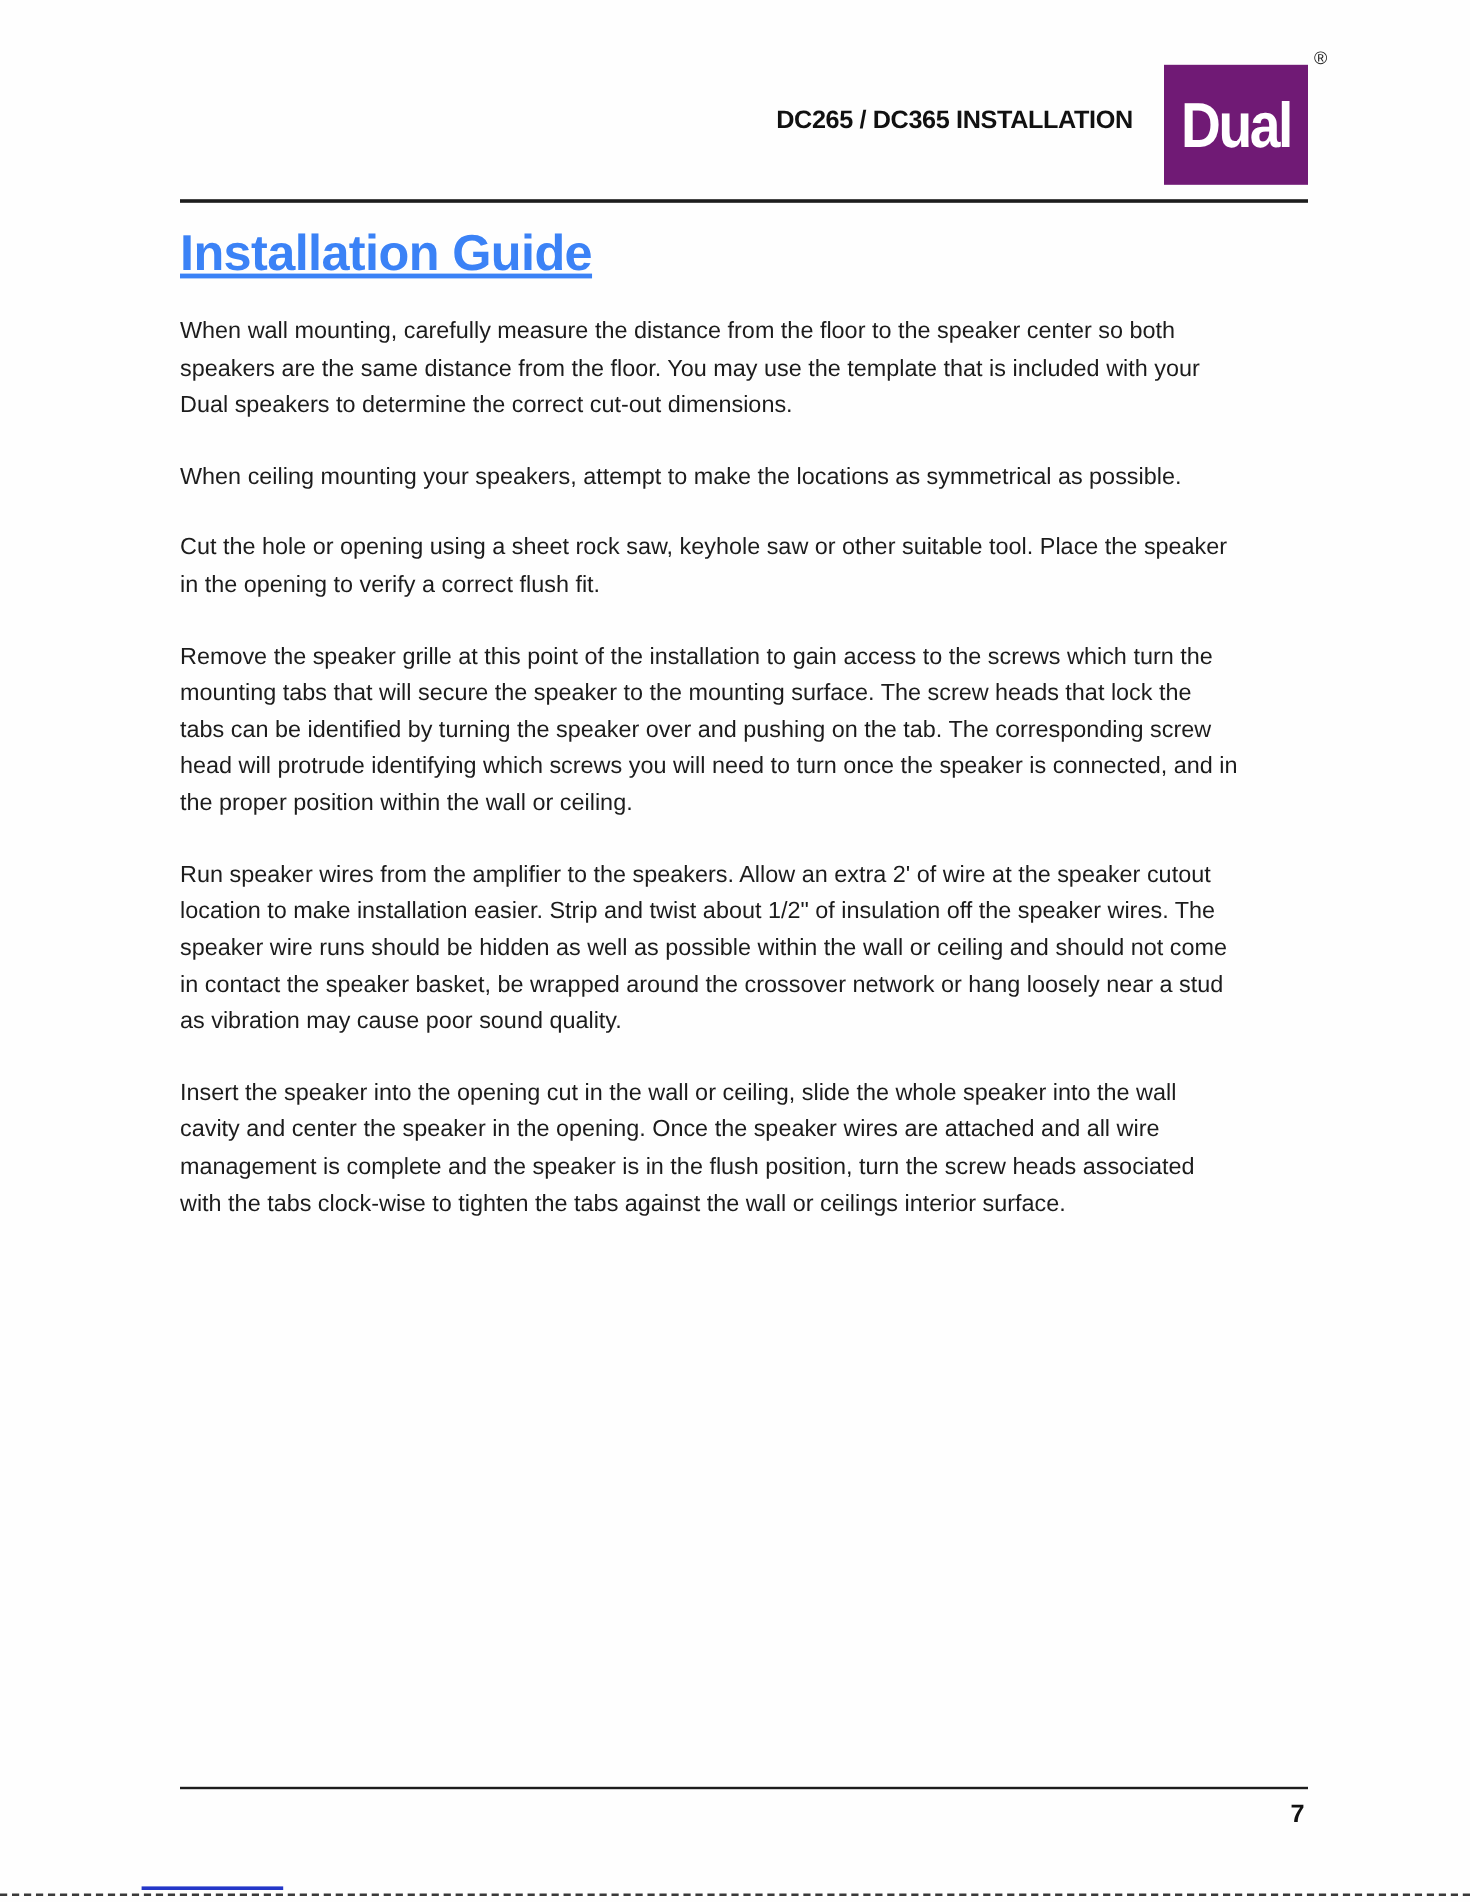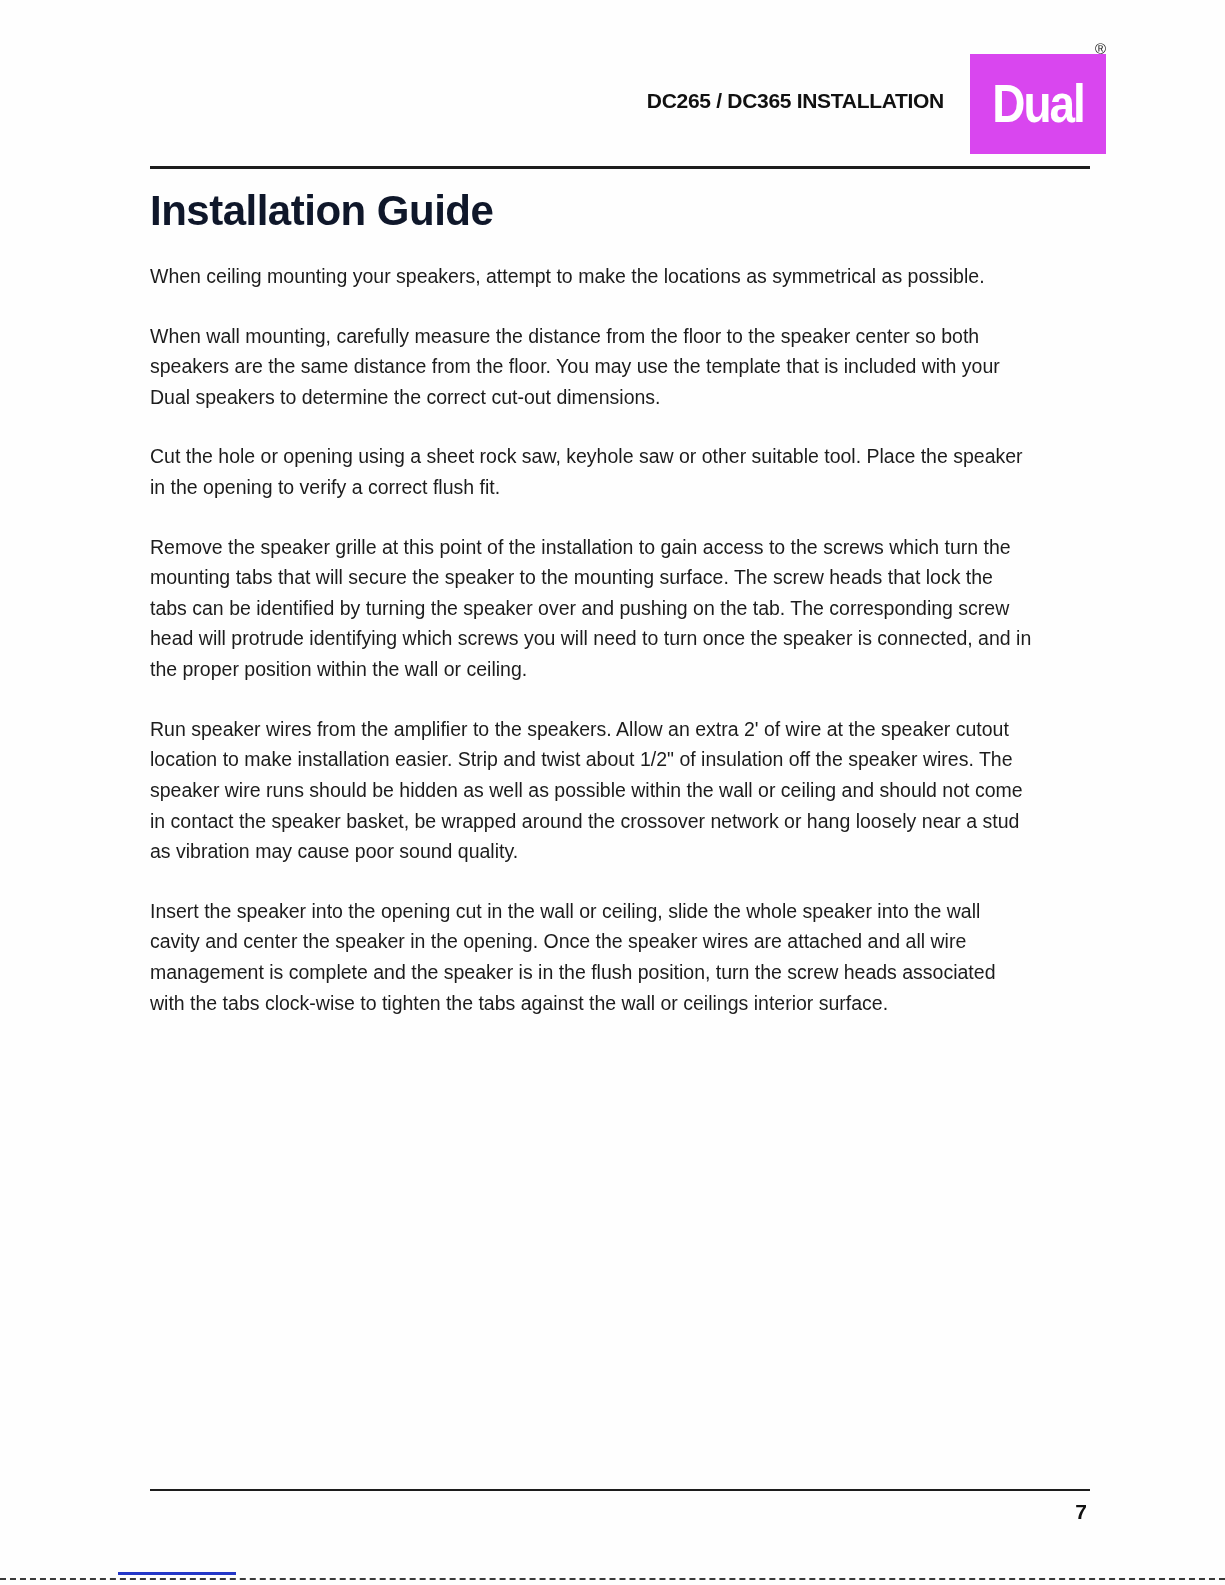--- a/index.html
+++ b/index.html
@@ -43,23 +43,23 @@
   }
 
   .logo-wrap {
     position: relative;
     width: 120px;
     height: 100px;
     flex: 0 0 auto;
   }
 
   .logo-box {
-    width: 136px;
+    width: 120px;
     height: 100px;
-    background: #d946ef;
+    background: #701a75;
     display: flex;
     align-items: center;
     justify-content: center;
   }
 
   .logo-text {
     color: #ffffff;
     font-size: 46px;
     font-weight: 700;
     letter-spacing: -2px;
@@ -78,22 +78,23 @@
     border: none;
     border-top: 3px solid #1d1d1d;
     margin-top: 10px;
   }
 
   
   .doc-title {
     font-size: 42px;
     font-weight: 700;
     letter-spacing: -0.5px;
-    color: #0f172a;
+    color: #3b82f6;
     margin: 18px 0 26px 0;
+    text-decoration: underline;
   }
 
   .paragraphs {
     max-width: 885px;
   }
 
   .paragraphs p {
     font-size: 19.5px;
     line-height: 1.57;
     margin-bottom: 29px;
@@ -150,22 +151,22 @@
         </div>
         <span class="registered-mark">®</span>
       </div>
     </div>
 
     <hr class="header-rule">
 
     <h1 class="doc-title">Installation Guide</h1>
 
     <div class="paragraphs">
+      <p>When wall mounting, carefully measure the distance from the floor to the speaker center so both speakers are the same distance from the floor. You may use the template that is included with your Dual speakers to determine the correct cut-out dimensions.</p>
       <p>When ceiling mounting your speakers, attempt to make the locations as symmetrical as possible.</p>
-      <p>When wall mounting, carefully measure the distance from the floor to the speaker center so both speakers are the same distance from the floor. You may use the template that is included with your Dual speakers to determine the correct cut-out dimensions.</p>
       <p>Cut the hole or opening using a sheet rock saw, keyhole saw or other suitable tool. Place the speaker in the opening to verify a correct flush fit.</p>
       <p>Remove the speaker grille at this point of the installation to gain access to the screws which turn the mounting tabs that will secure the speaker to the mounting surface.  The screw heads that lock the tabs can be identified by turning the speaker over and pushing on the tab.  The corresponding screw head will protrude identifying which screws you will need to turn once the speaker is connected, and in the proper position within the wall or ceiling.</p>
       <p>Run speaker wires from the amplifier to the speakers. Allow an extra 2' of wire at the speaker cutout location to make installation easier. Strip and twist about 1/2" of insulation off the speaker wires. The speaker wire runs should be hidden as well as possible within the wall or ceiling and should not come in contact the speaker basket, be wrapped around the crossover network or hang loosely near a stud as vibration may cause poor sound quality.</p>
       <p>Insert the speaker into the opening cut in the wall or ceiling, slide the whole speaker into the wall cavity and center the speaker in the opening. Once the speaker wires are attached and all wire management is complete and the speaker is in the flush position, turn the screw heads associated with the tabs clock-wise to tighten the tabs against the wall or ceilings interior surface.</p>
     </div>
 
   </div>
 
   <hr class="footer-rule">
   <div class="page-number">7</div>

